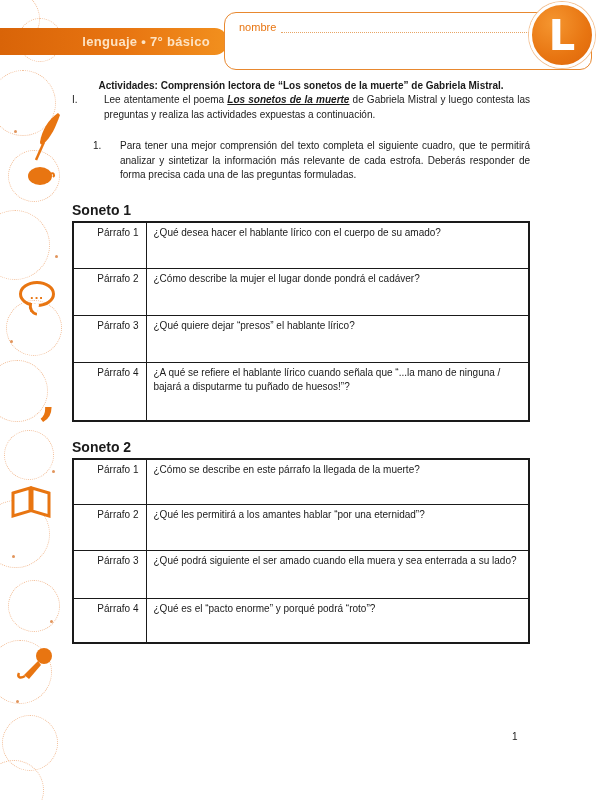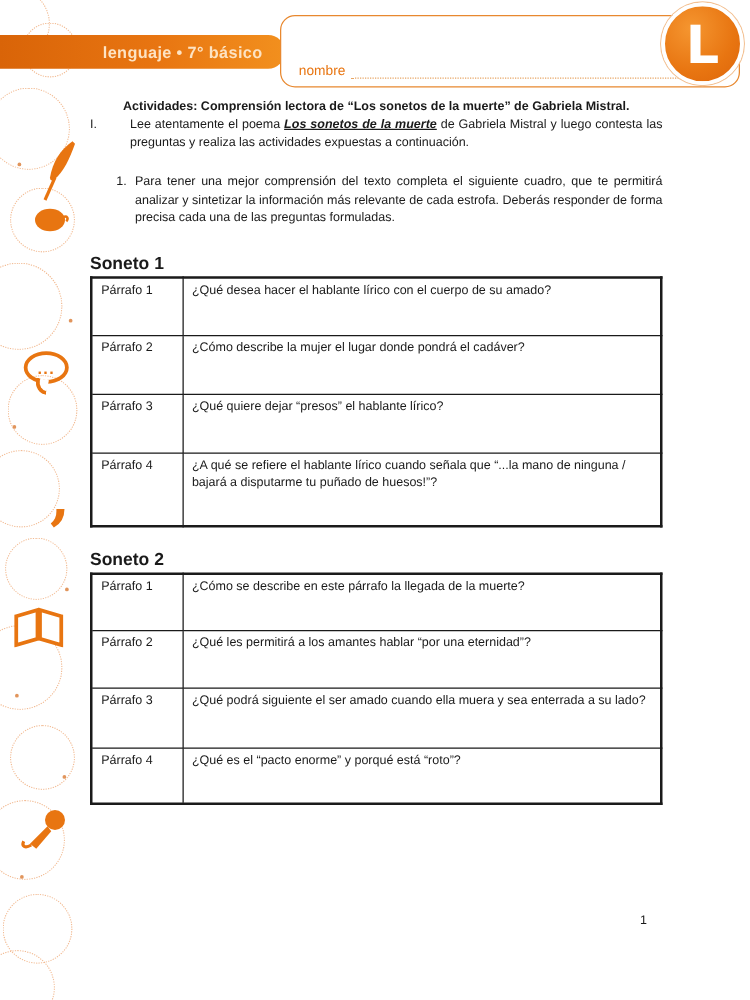--- a/index.html
+++ b/index.html
@@ -31,21 +31,21 @@
   .banner {
     position:absolute; left:0; top:28px; width:228px; height:27px;
     background:linear-gradient(90deg,#d96408 0%, #e87511 55%, #f2901e 100%);
     border-top-right-radius:14px; border-bottom-right-radius:14px;
     display:flex; align-items:center; justify-content:flex-end;
     padding-right:18px; color:#fde3c3; font-size:13px; font-weight:bold; letter-spacing:.3px;
   }
   .fields-box {
     position:absolute; left:224px; top:12px; width:368px; height:58px;
     border:1px solid #e8882f; border-radius:12px; background:#fff;
-    padding:8px 12px 6px 14px; display:flex; flex-direction:column; justify-content:flex-end;
+    padding:8px 12px 6px 14px; display:flex; flex-direction:column; justify-content:flex-start;
   }
   .field-row { display:flex; align-items:flex-end; gap:5px; font-size:11px; color:#e87511; }
   .leader { flex:1; border-bottom:1.5px dotted #e8a564; height:12px; }
   .leader.fixed-sm { flex:0 0 80px; }
   .leader.fixed-md { flex:0 0 92px; margin-right:60px; }
   .logo-circle {
     position:absolute; left:529px; top:2px; width:66px; height:66px; border-radius:50%;
     background:radial-gradient(circle at 35% 30%, #f59630, #e87511 60%, #dd650a);
     border:3px solid #fff; box-shadow:0 0 0 1px #f3c193;
     display:flex; align-items:center; justify-content:center;
@@ -54,26 +54,26 @@
 
   
   .content { position:absolute; left:72px; top:80px; width:458px; }
   .doc-title { text-align:center; font-size:10px; font-weight:bold; margin-bottom:2px; }
   .intro { display:flex; margin-bottom:17px; font-size:10px; line-height:1.45; }
   .intro .num { flex:0 0 32px; }
   .intro .txt { flex:1; text-align:justify; }
   .intro .poem-title { font-weight:bold; font-style:italic;text-decoration:underline; }
   .item { display:flex; margin-left:21px; margin-bottom:19px; font-size:10px; line-height:1.45; }
   .item .num { flex:0 0 15px; }
-  .item .txt { flex:1; text-align:justify; }
+  .item .txt { flex:1; text-align:justify;margin-left:12px; }
 
   .soneto-title { font-size:14px; font-weight:bold; margin-bottom:3px; }
   table.qtable { width:458px; border-collapse:collapse; border:2px solid #1a1a1a; margin-bottom:17px; }
   table.qtable td { border:1px solid #1a1a1a; vertical-align:top; padding:3px 7px; font-size:10px; line-height:1.35; }
-  td.lbl { width:73px; }
+  td.lbl { width:73px;text-align:right; }
 
   .page-num { position:absolute; left:512px; top:731px; font-size:10px; color:#1a1a1a; }
 </style>
 </head>
 <body>
 
 <div class="page">
 
   <div>
     <div class="swirl" style="left:-18px; top:-10px;  width:58px; height:58px;"></div>
@@ -191,21 +191,21 @@
       <tr style="height:46px;">
         <td class="lbl">Párrafo 2</td>
         <td class="q">¿Qué les permitirá a los amantes hablar “por una eternidad”?</td>
       </tr>
       <tr style="height:48px;">
         <td class="lbl">Párrafo 3</td>
         <td class="q">¿Qué podrá siguiente el ser amado cuando ella muera y sea enterrada a su lado?</td>
       </tr>
       <tr style="height:44px;">
         <td class="lbl">Párrafo 4</td>
-        <td class="q">¿Qué es el “pacto enorme” y porqué está “roto”?</td>
+        <td class="q">¿Qué es el “pacto enorme” y porqué podrá “roto”?</td>
       </tr>
     </tbody>
       </table>
 
   </div>
 
   <div class="page-num">1</div>
 
 </div>
 

